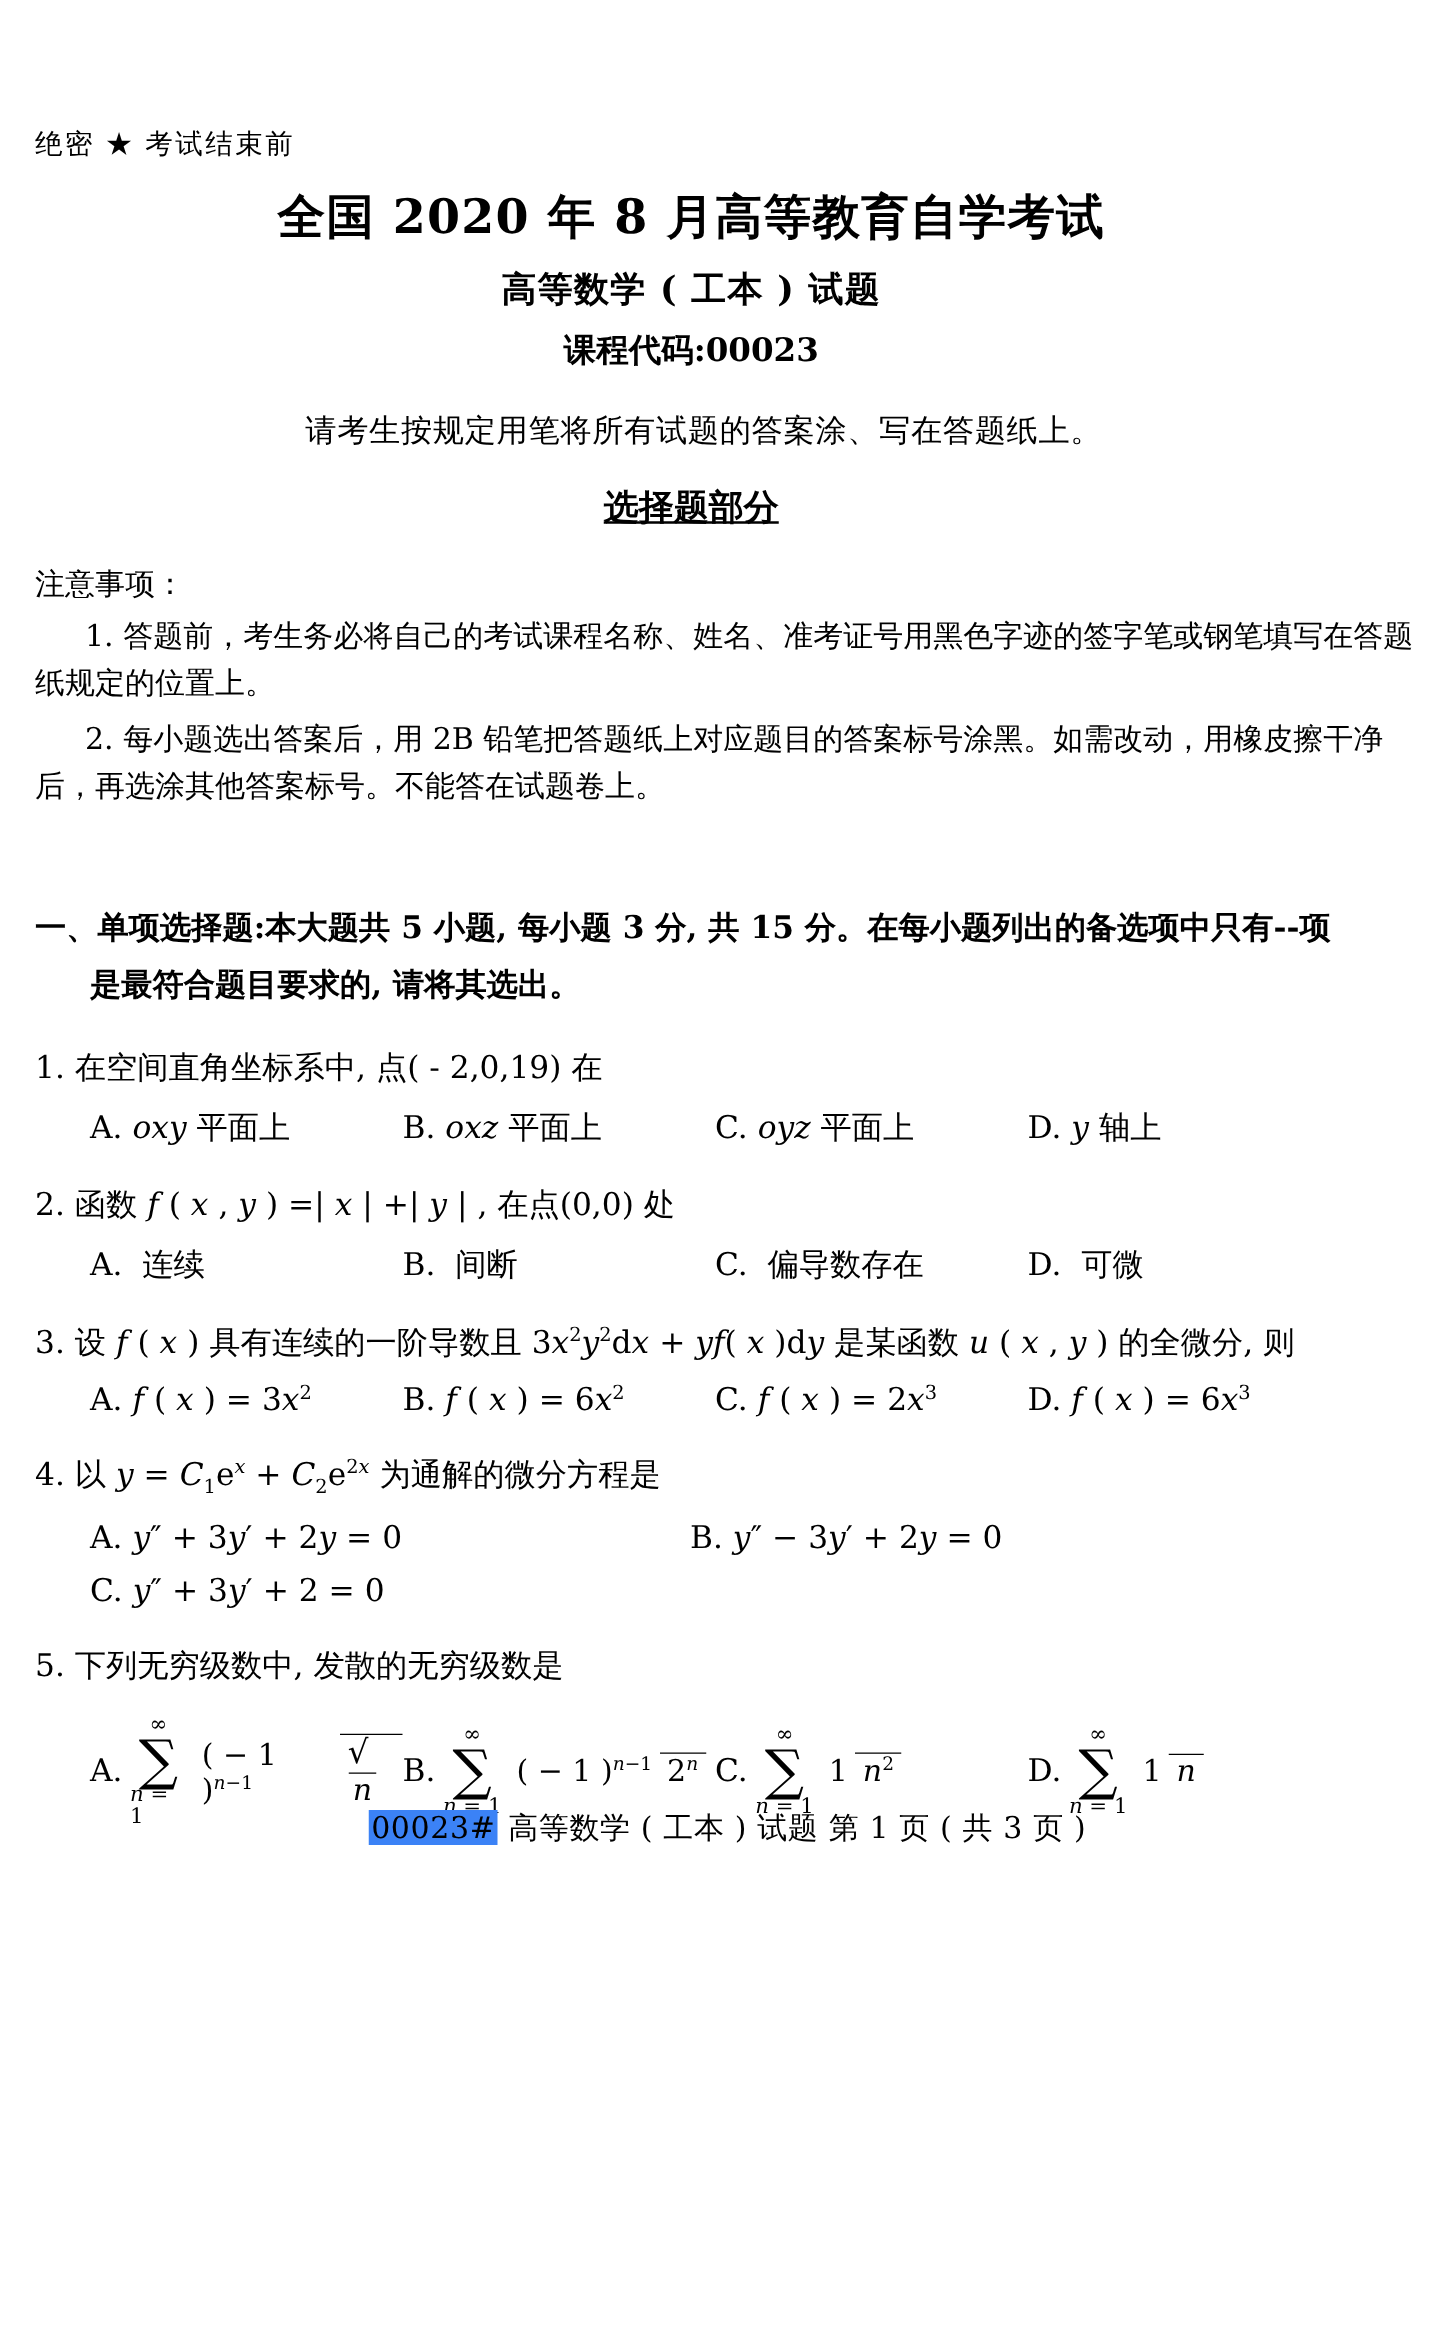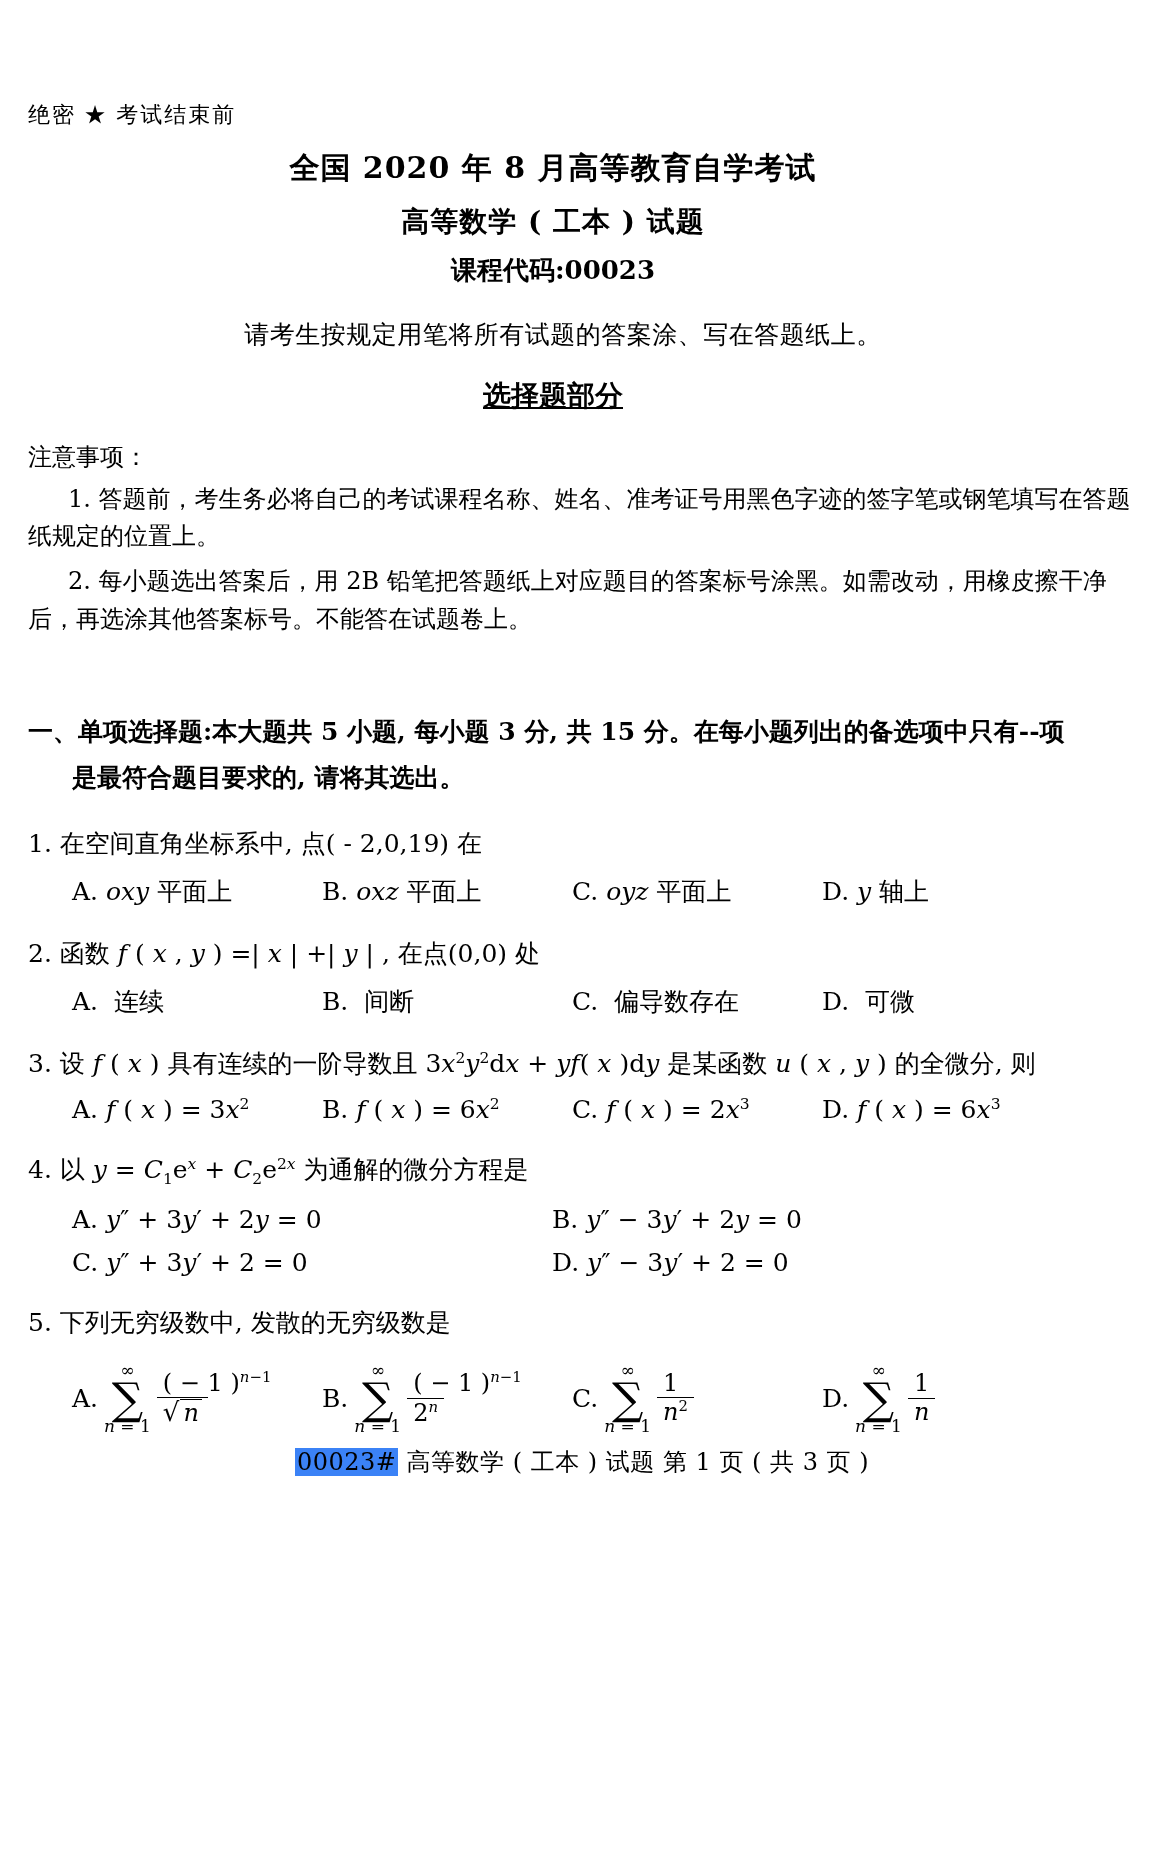--- a/index.html
+++ b/index.html
@@ -30,21 +30,21 @@
   }
   .secret-line {
     font-family: "Liberation Sans", sans-serif;
     font-size: 22px;
     letter-spacing: 2px;
     margin-left: 0px;
     margin-bottom: 18px;
   }
   .title1 {
     text-align: center;
-    font-size: 30px;
+    font-size: 38px;
     font-weight: bold;
     letter-spacing: 1px;
     margin-top: 14px;
     margin-right: 60px;
   }
   .title2 {
     text-align: center;
     font-size: 28px;
     font-weight: bold;
     letter-spacing: 1px;
@@ -129,22 +129,21 @@
     align-items: center;
     font-size: 20px;
     line-height: 1;
     margin: 0 6px;
   }
   .sum .top { font-size: 17px; margin-bottom: 1px; }
   .sum .sig { font-size: 44px; line-height: 0.85; font-family: "DejaVu Serif", serif; }
   .sum .bot { font-size: 17px; margin-top: 1px; }
   .frac {
     display: inline-flex;
-    flex-direction: column;
-    align-items: flex-start;
+    align-items: flex-end;
     vertical-align: middle;
     font-size: 24px;
     line-height: 1.15;
   }
   .frac .num { padding: 0 6px; }
   .frac .den { padding: 0 6px; border-top: 1.5px solid #000; }
   .sqrt {
     display: inline-block;
     border-top: 1.5px solid #000;
     padding: 0 3px;
@@ -236,21 +235,20 @@
         以 <i class="m">y</i> = <i class="m">C</i><sub>1</sub>e<sup><i class="m">x</i></sup> + <i class="m">C</i><sub>2</sub>e<sup>2<i class="m">x</i></sup> 为通解的微分方程是
       </span>
     </div>
     <div class="opts-block">
       <div class="opts w2">
         <div>A.&nbsp;<i class="m">y</i>″ + 3<i class="m">y</i>′ + 2<i class="m">y</i> = 0</div>
         <div>B.&nbsp;<i class="m">y</i>″ − 3<i class="m">y</i>′ + 2<i class="m">y</i> = 0</div>
       </div>
       <div class="opts w2">
         <div>C.&nbsp;<i class="m">y</i>″ + 3<i class="m">y</i>′ + 2 = 0</div>
-        <div>D.&nbsp;<i class="m">y</i>″ − 3<i class="m">y</i>′ + 2 = 0</div>
       </div>
     </div>
 
     <div class="q">
       <span>5.</span>
       <span class="ml">
         下列无穷级数中, 发散的无穷级数是
       </span>
     </div>
     <div class="opts w4" style="margin-top:22px;">

